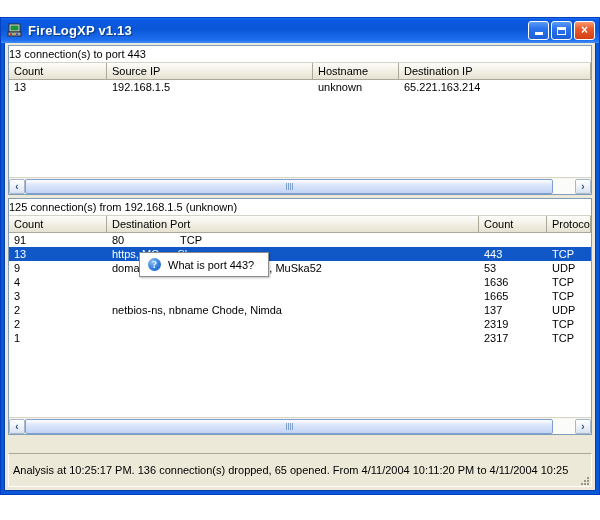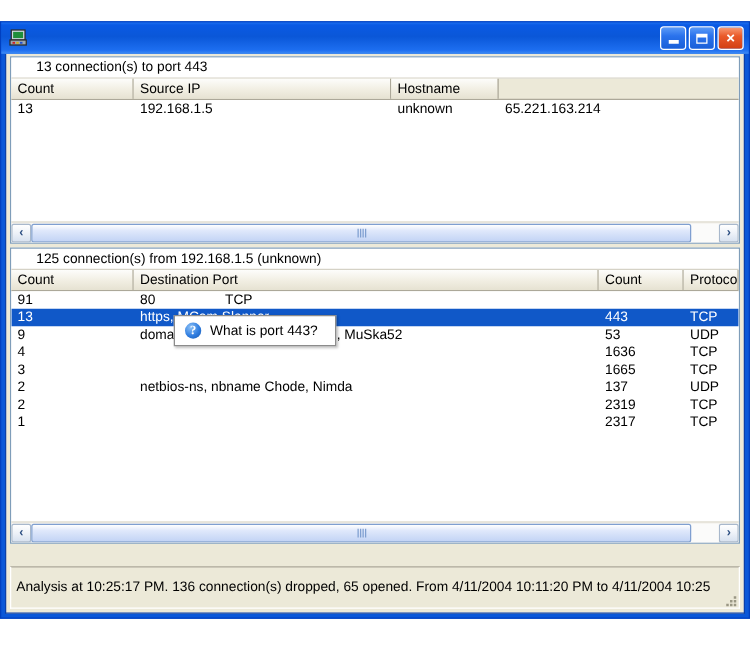--- a/index.html
+++ b/index.html
@@ -56,21 +56,21 @@
   .menu-item{padding:2px 7px;font-size:11px;color:#000;cursor:default;}
 
   .body-area{flex:1;display:flex;flex-direction:column;padding:2px 3px 0 3px;box-sizing:border-box;overflow:hidden;}
 
   
   .panel{display:flex;flex-direction:column;background:#fff;border:1px solid #7f9db9;box-sizing:border-box;overflow:hidden;}
   .panel.top{height:150px;flex:none;margin-bottom:3px;}
   .panel.bottom{flex:1;margin-bottom:18px;}
   .panel-caption{
     height:16px;flex:none;background:#fff;border-bottom:1px solid #d5d2c6;
-    display:flex;align-items:center;padding-left:20px;font-size:11px;color:#000;
+    display:flex;align-items:center;padding-left:0;font-size:11px;color:#000;
   }
   .hdr-row{
     height:17px;flex:none;display:flex;background:#ece9d8;
     border-bottom:1px solid #aca899;box-sizing:border-box;
   }
   .hdr-cell{
     border-right:1px solid #aca899;
     box-sizing:border-box;padding-left:5px;display:flex;align-items:center;
     font-size:11px;color:#000;white-space:nowrap;overflow:hidden;
     background:linear-gradient(180deg,#fdfdfb 0%,#f1eee2 55%,#e6e2d2 100%);
@@ -135,20 +135,21 @@
       <span class="title-icon">
         <svg width="16" height="15" viewBox="0 0 16 15">
           <rect x="2" y="1" width="11" height="8" fill="#cfd8e0" stroke="#2b2b2b" stroke-width="1"></rect>
           <rect x="3.5" y="2.5" width="8" height="5" fill="#1f8f3a"></rect>
           <rect x="1" y="9" width="13" height="4" fill="#9aa6b2" stroke="#2b2b2b" stroke-width="1"></rect>
           <rect x="3" y="10.5" width="2" height="1.5" fill="#d02020"></rect>
           <rect x="6" y="10.5" width="2" height="1.5" fill="#d0b020"></rect>
           <rect x="9" y="10.5" width="2" height="1.5" fill="#2050d0"></rect>
         </svg>
       </span>
+      <span class="title-text">FireLogXP v1.13</span>
       <span class="title-btns">
         <span class="tbtn">
             <i class="min-g"></i>
           </span>
         <span class="tbtn">
             <i class="max-g"></i>
           </span>
         <span class="tbtn close">
             <span class="x-g">×</span>
           </span>
@@ -159,20 +160,21 @@
 
 
       <div class="body-area">
 
         <div class="panel top">
           <div class="panel-caption">13 connection(s) to port 443</div>
           <div class="hdr-row">
             <span class="hdr-cell" style="width:98px">Count</span>
             <span class="hdr-cell" style="width:206px">Source IP</span>
             <span class="hdr-cell" style="width:86px">Hostname</span>
+            <span class="hdr-cell" style="flex:1">Destination IP</span>
           </div>
           <div class="rows">
             <div class="row">
               <span class="cell" style="width:98px">13</span>
               <span class="cell" style="width:206px">192.168.1.5</span>
               <span class="cell" style="width:86px">unknown</span>
               <span class="cell" style="flex:1">65.221.163.214</span>
             </div>
           </div>
           <div class="hscroll">

